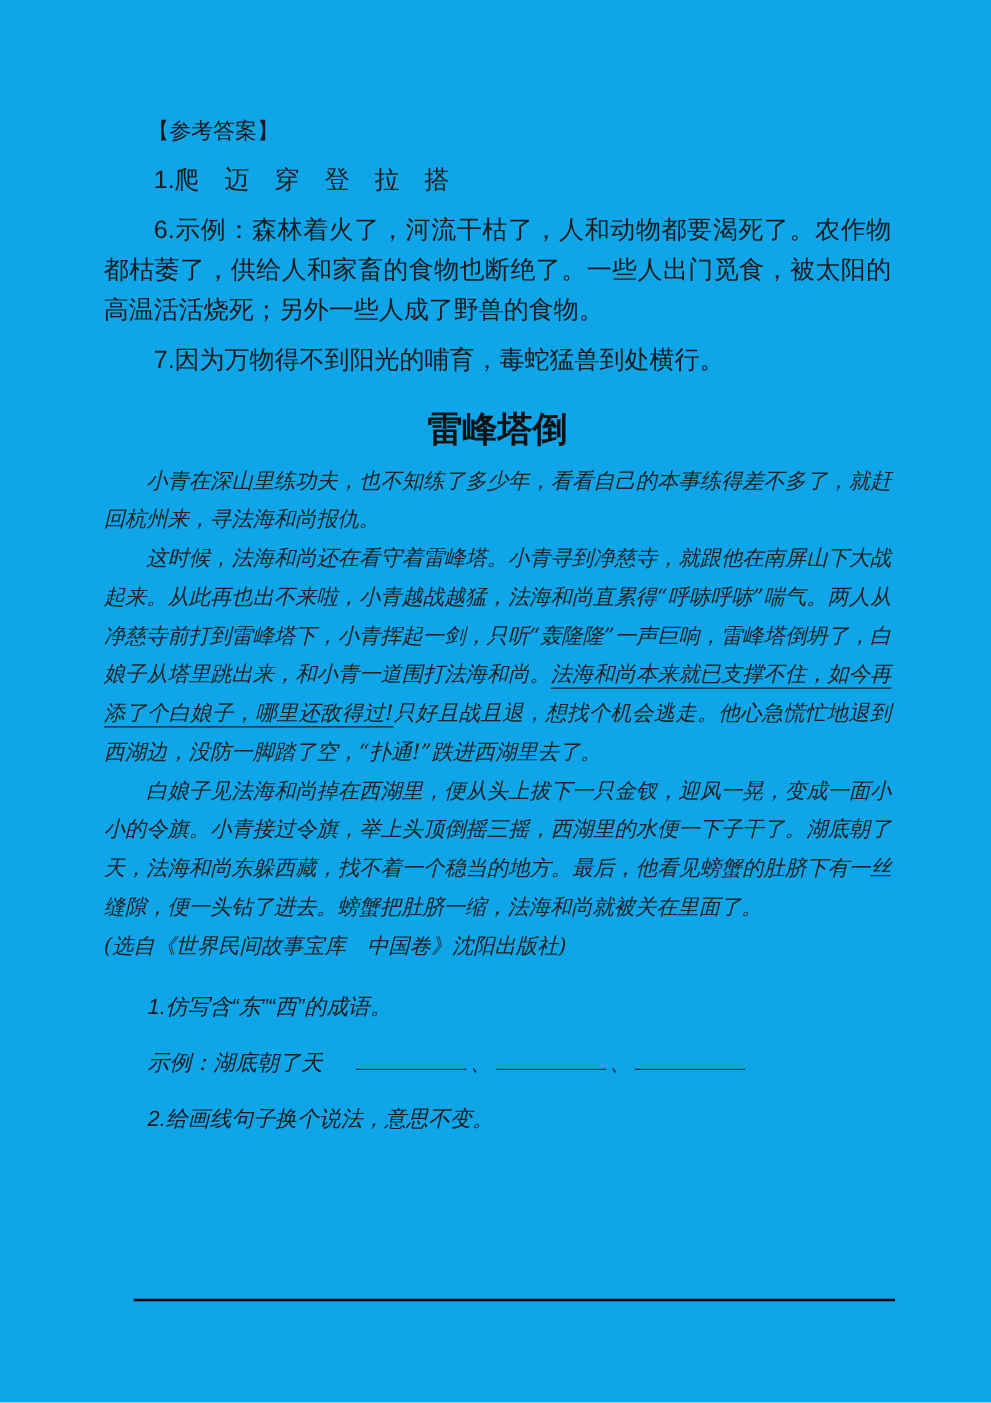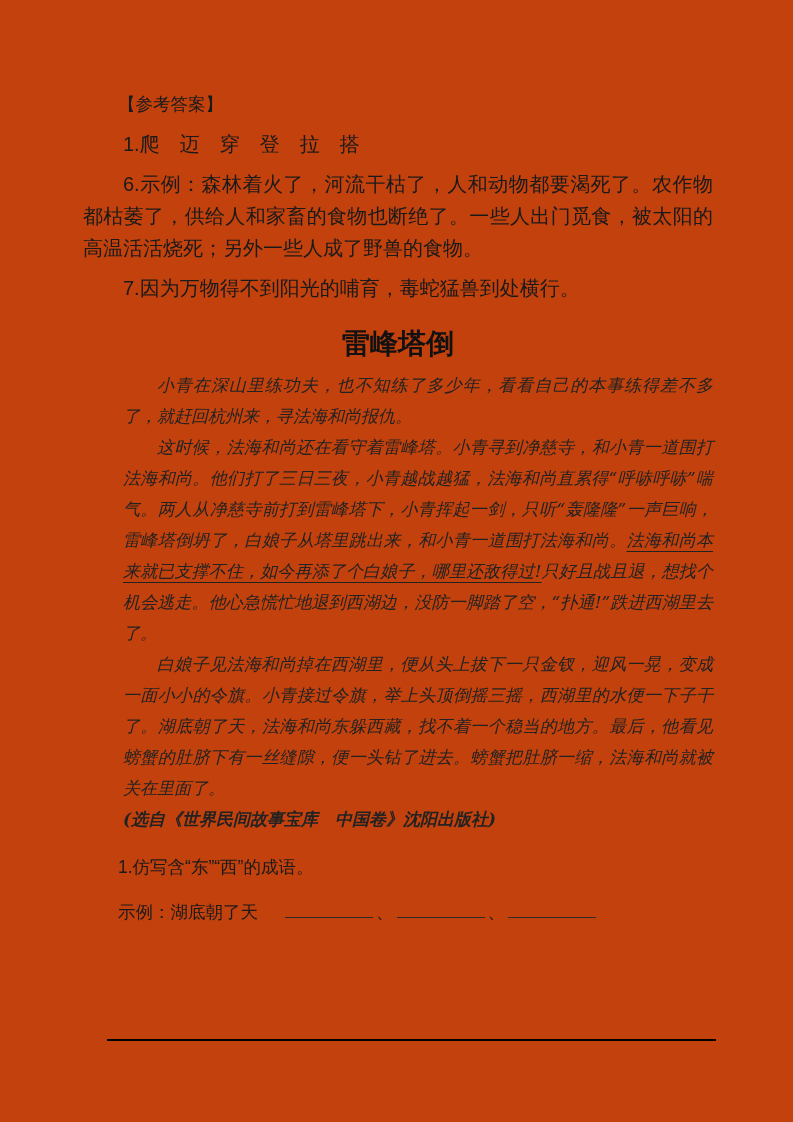--- a/index.html
+++ b/index.html
@@ -11,21 +11,21 @@
     width: 793px;
     height: 1122px;
     position: relative;
     overflow: hidden;
     font-family: "Liberation Sans", sans-serif;
     color: #1a1a1a;
   }
   .page {
     position: absolute;
     inset: 0;
-    background: #c2410c;
+    background: #0ea5e9;
     box-sizing: border-box;
     padding: 88px 80px 0 83px;
   }
   
   .ans-header {
     font-size: 17.5px;
     line-height: 32px;
     text-indent: 2em;
     font-weight: 500;
   }
@@ -40,21 +40,20 @@
   .story-title {
     margin-top: 25px;
     text-align: center;
     font-size: 28px;
     font-weight: bold;
     line-height: 30px;
     color: #111;
   }
   .story {
     margin-top: 11px;
-    margin-left: 40px;
   }
   .story p {
     margin: 0;
     font-family: "DejaVu Serif", serif;
     font-style: italic;
     font-size: 17px;
     line-height: 31px;
     text-indent: 2em;
     text-align: justify;
     color: #222;
@@ -66,24 +65,23 @@
   }
   .attribution {
     font-family: "DejaVu Serif", serif;
     font-style: italic;
     font-size: 17px;
     line-height: 31px;
     text-align: right;
     text-indent: 0 !important;
     margin: 0;
     color: #222;
-    font-weight: bold;
   }
   
-  .questions { margin-top: 16px; }
+  .questions { margin-top: 16px; font-style: italic; }
   .q-line {
     font-size: 17.5px;
     line-height: 32px;
     text-indent: 2em;
     margin: 0;
   }
   .example-line {
     font-size: 17.5px;
     line-height: 32px;
     text-indent: 2em;
@@ -118,25 +116,26 @@
     <div class="ans-header">【参考答案】</div>
     <p class="ans-item">1.爬　迈　穿　登　拉　搭</p>
     <p class="ans-item">6.示例：森林着火了，河流干枯了，人和动物都要渴死了。农作物都枯萎了，供给人和家畜的食物也断绝了。一些人出门觅食，被太阳的高温活活烧死；另外一些人成了野兽的食物。</p>
     <p class="ans-item">7.因为万物得不到阳光的哺育，毒蛇猛兽到处横行。</p>
   </div>
 
   <div class="story-title">雷峰塔倒</div>
 
   <div class="story">
     <p>小青在深山里练功夫，也不知练了多少年，看看自己的本事练得差不多了，就赶回杭州来，寻法海和尚报仇。</p>
-    <p><span>这时候，法海和尚还在看守着雷峰塔。小青寻到净慈寺，和小青一道围打法海和尚。他们打了三日三夜，小青越战越猛，法海和尚直累得“呼哧呼哧”喘气。两人从净慈寺前打到雷峰塔下，小青挥起一剑，只听“轰隆隆”一声巨响，雷峰塔倒坍了，白娘子从塔里跳出来，和小青一道围打法海和尚。</span><span class="u-sentence">法海和尚本来就已支撑不住，如今再添了个白娘子，哪里还敌得过!</span><span>只好且战且退，想找个机会逃走。他心急慌忙地退到西湖边，没防一脚踏了空，“扑通!”跌进西湖里去了。</span></p>
+    <p><span>这时候，法海和尚还在看守着雷峰塔。小青寻到净慈寺，就跟他在南屏山下大战起来。从此再也出不来啦，小青越战越猛，法海和尚直累得“呼哧呼哧”喘气。两人从净慈寺前打到雷峰塔下，小青挥起一剑，只听“轰隆隆”一声巨响，雷峰塔倒坍了，白娘子从塔里跳出来，和小青一道围打法海和尚。</span><span class="u-sentence">法海和尚本来就已支撑不住，如今再添了个白娘子，哪里还敌得过!</span><span>只好且战且退，想找个机会逃走。他心急慌忙地退到西湖边，没防一脚踏了空，“扑通!”跌进西湖里去了。</span></p>
     <p>白娘子见法海和尚掉在西湖里，便从头上拔下一只金钗，迎风一晃，变成一面小小的令旗。小青接过令旗，举上头顶倒摇三摇，西湖里的水便一下子干了。湖底朝了天，法海和尚东躲西藏，找不着一个稳当的地方。最后，他看见螃蟹的肚脐下有一丝缝隙，便一头钻了进去。螃蟹把肚脐一缩，法海和尚就被关在里面了。</p>
     <p class="attribution">(选自《世界民间故事宝库　中国卷》沈阳出版社)</p>
   </div>
 
   <div class="questions">
     <p class="q-line">1.仿写含“东”“西”的成语。</p>
     <p class="example-line"><span>示例：湖底朝了天</span><span class="blank blank-first"></span><span class="sep">、</span><span class="blank"></span><span class="sep">、</span><span class="blank"></span></p>
+    <p class="q-line">2.给画线句子换个说法，意思不变。</p>
   </div>
 
   <div class="footer-rule"></div>
 
 </div>
 
 </body></html>

